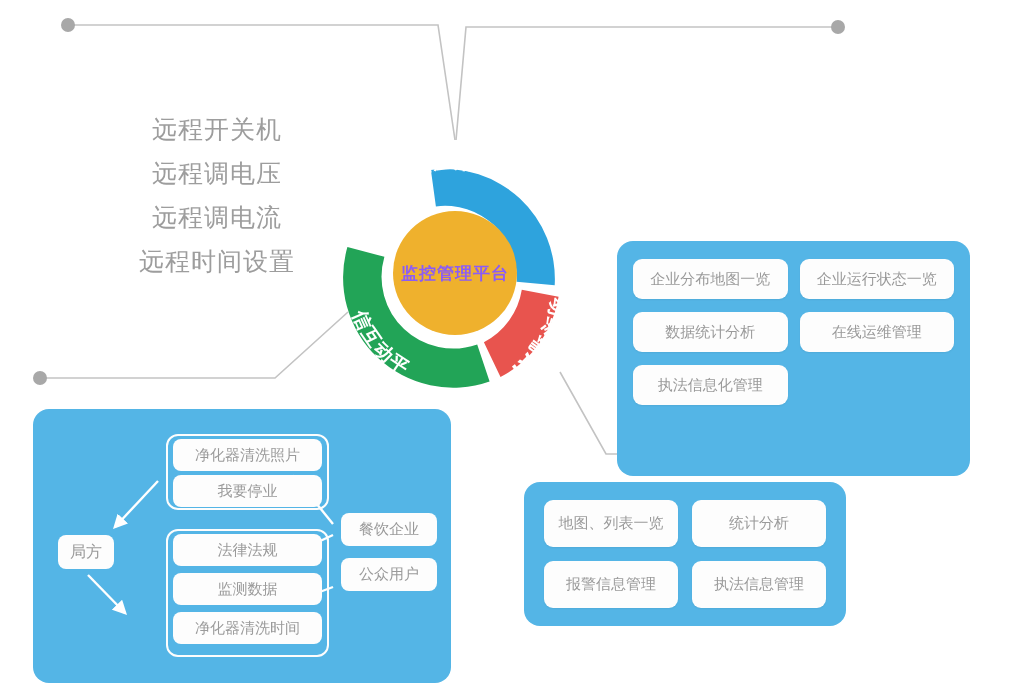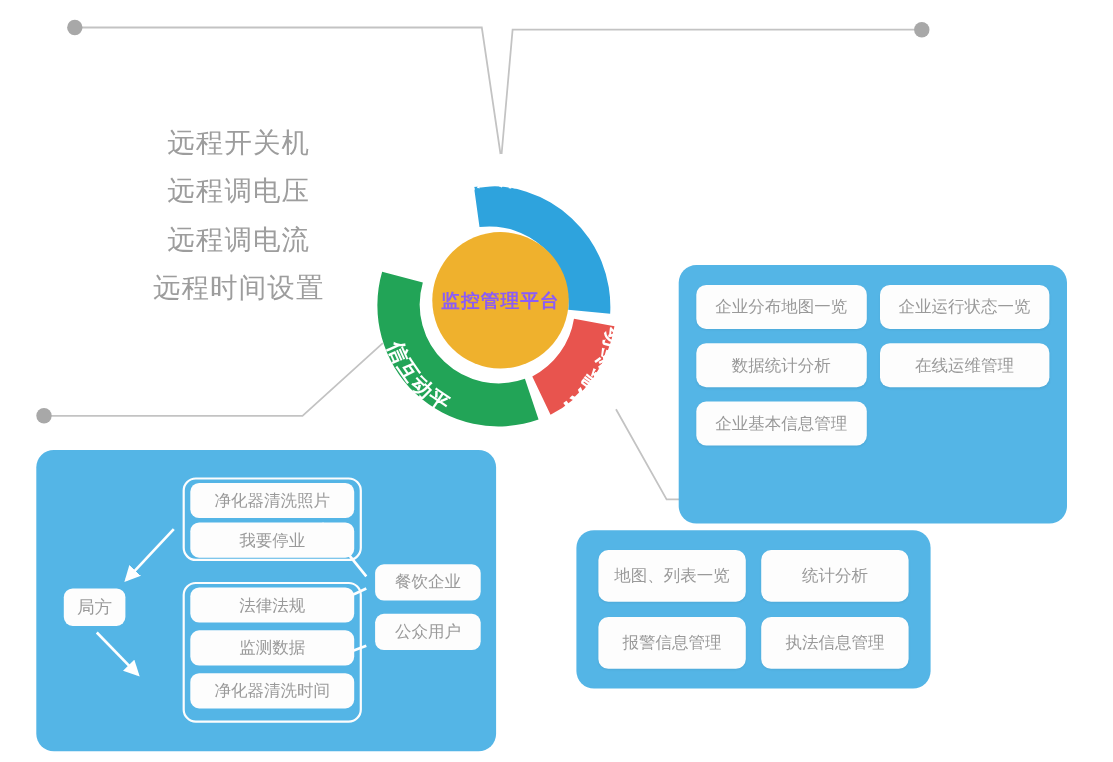--- a/index.html
+++ b/index.html
@@ -253,21 +253,21 @@
     </svg>
     <div id="center-circle-label">监控管理平台</div>
   </div>
 
   <div class="blue-panel" id="right-panel">
     <div class="grid">
       <div class="chip">企业分布地图一览</div>
       <div class="chip">企业运行状态一览</div>
       <div class="chip">数据统计分析</div>
       <div class="chip">在线运维管理</div>
-      <div class="chip">企业基本信息管理</div>
+      <div class="chip">执法信息化管理</div>
     </div>
   </div>
 
   <div class="blue-panel" id="flow-panel">
 
     <svg id="flow-svg" viewBox="0 0 418 274" width="418" height="274">
       <defs>
         <marker id="arrow-white" viewBox="0 0 10 10" refX="8" refY="5" markerWidth="6" markerHeight="6" orient="auto-start-reverse">
           <path d="M 0 0 L 10 5 L 0 10 z" fill="#ffffff"></path>
         </marker>

